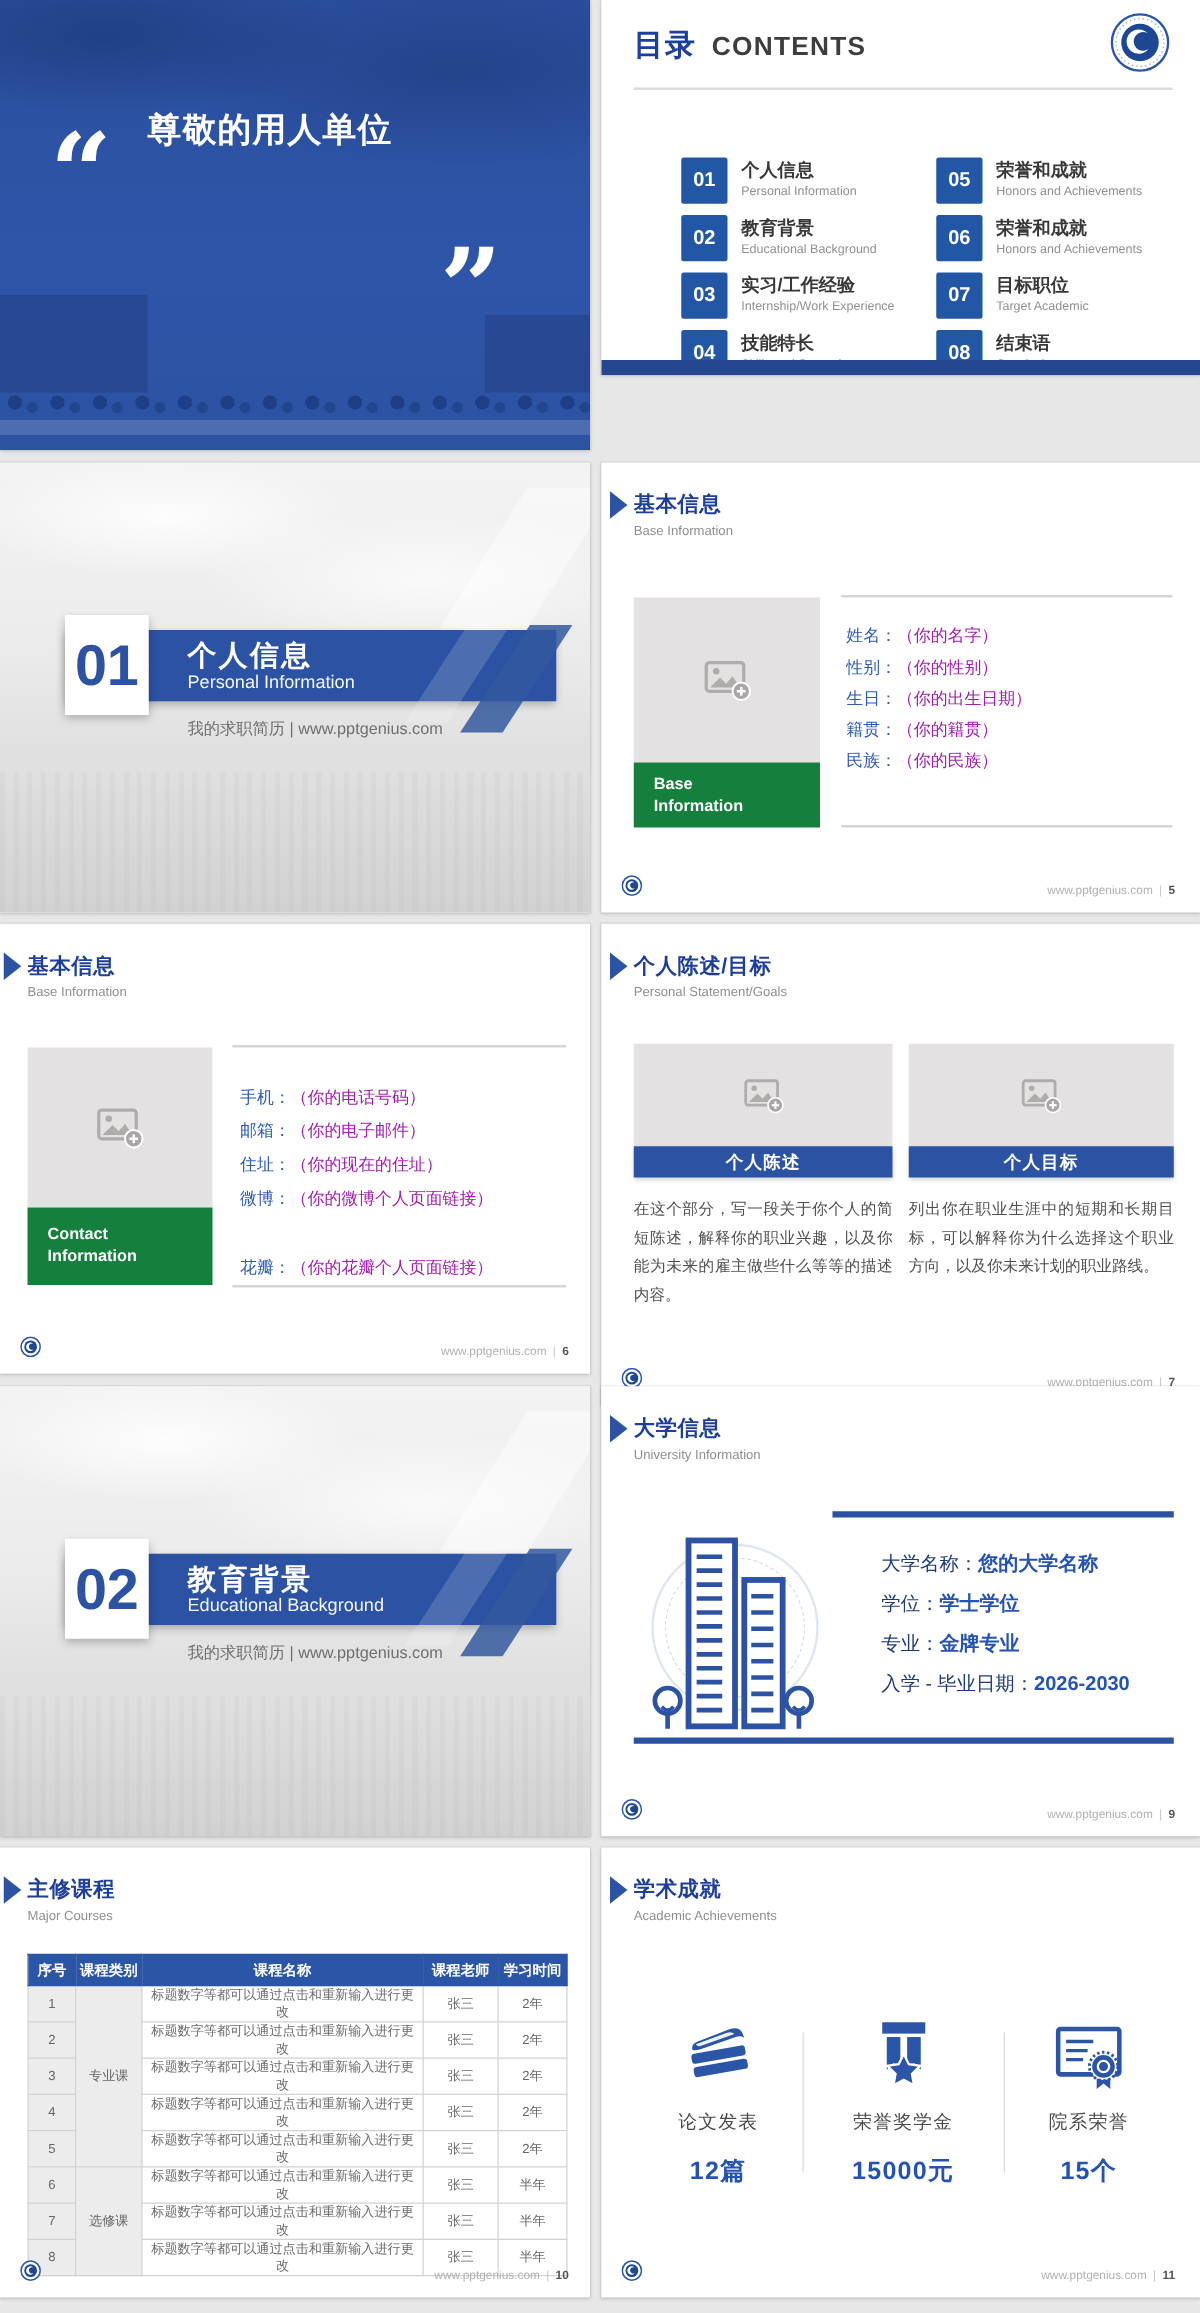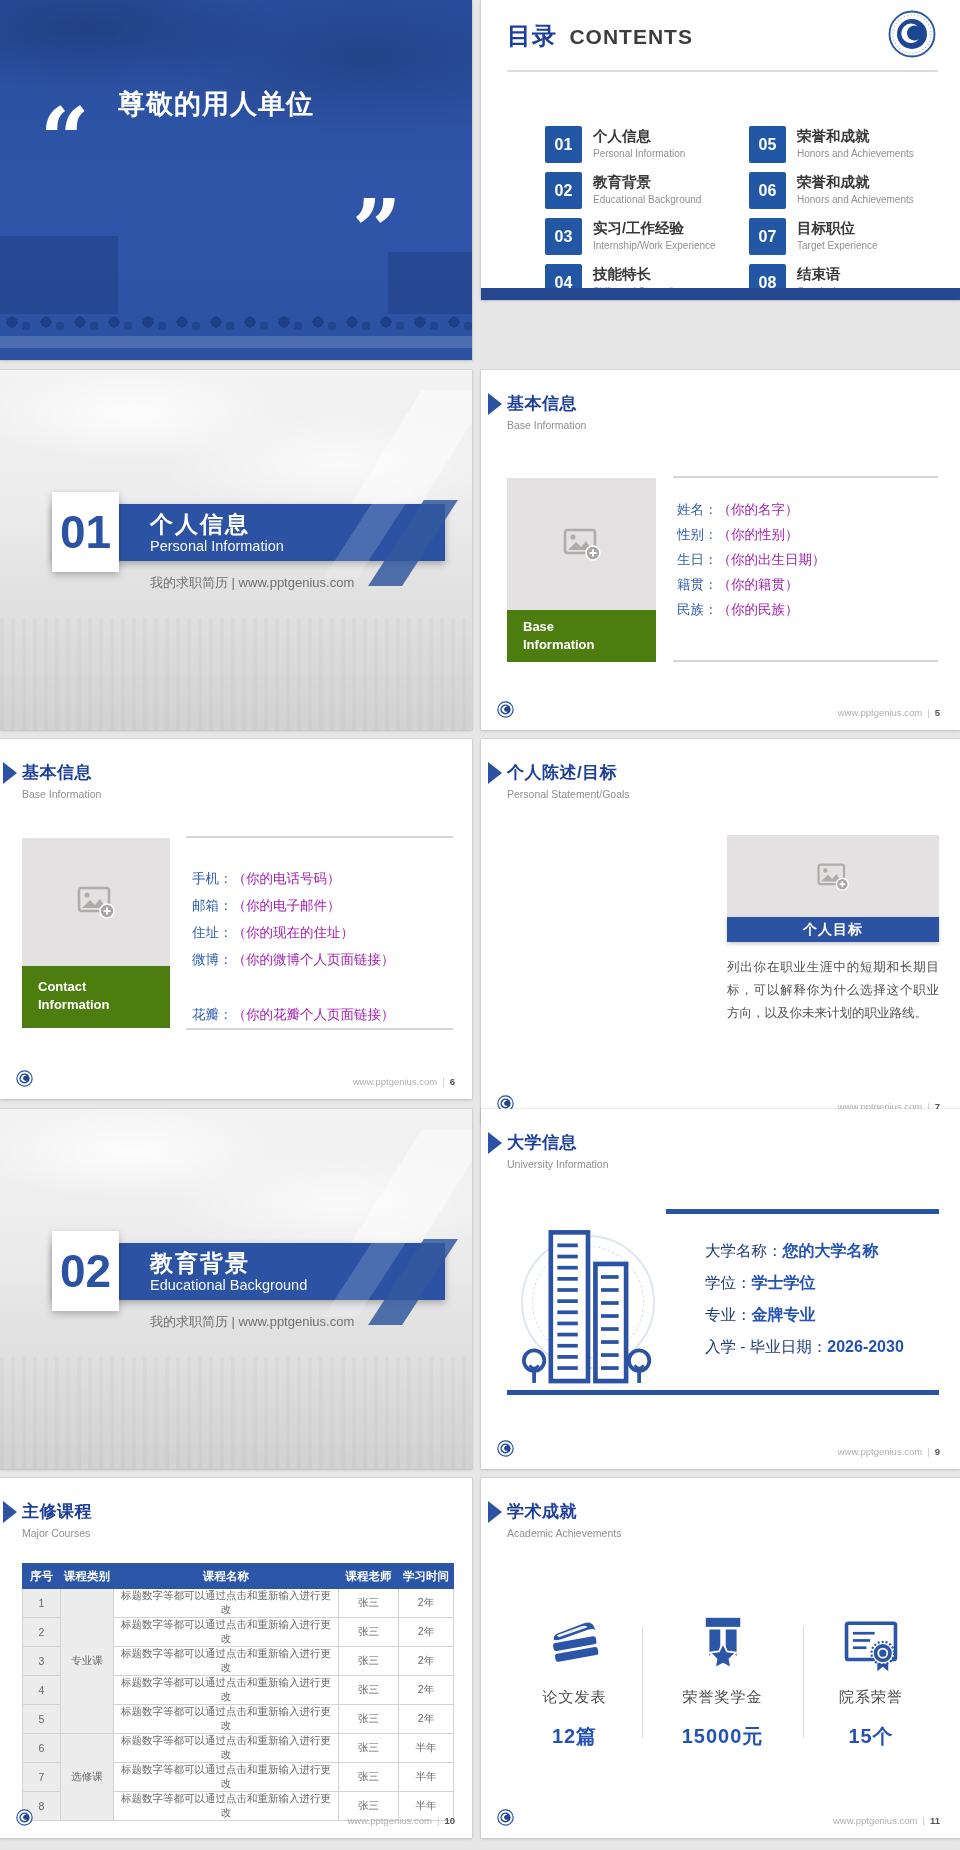--- a/index.html
+++ b/index.html
@@ -74,21 +74,21 @@
   .chdr .tri{position:absolute;left:-19px;top:1px;width:0;height:0;border-top:11px solid transparent;border-bottom:11px solid transparent;border-left:14px solid #2b52a3;}
   .chdr .zh{font-size:17px;font-weight:bold;color:#1d3f9b;letter-spacing:.5px;white-space:nowrap;}
   .chdr .en{font-size:10.5px;color:#8f8f8f;margin-top:4px;white-space:nowrap;}
   .footer-logo{position:absolute;left:16px;bottom:8px;}
   .ftext{position:absolute;bottom:12px;font-size:9.5px;color:#b0b0b0;white-space:nowrap;}
   .ftext .sep{color:#c7c7c7;margin:0 5px;}
   .ftext .pg{color:#555;font-weight:bold;}
   .fr-l{right:17px;} .fr-r{right:20px;}
 
   .ph-box{position:absolute;background:#e3e1e1;display:flex;align-items:center;justify-content:center;}
-  .ph-label{position:absolute;background:#4d7c0f;color:#fff;font-weight:bold;font-size:13px;line-height:1.4;padding:8px 0 0 16px;box-sizing:border-box;}
+  .ph-label{position:absolute;background:#15803d;color:#fff;font-weight:bold;font-size:13px;line-height:1.4;padding:8px 0 0 16px;box-sizing:border-box;}
   .fields{position:absolute;}
   .frow{white-space:nowrap;}
   .frow .lab{color:#2d5bb5;font-size:13.5px;}
   .frow .val{color:#a21caf;font-size:13.5px;}
   .hline{position:absolute;height:2px;background:#d5d5d5;}
 
   
   .card{position:absolute;top:96px;}
   .card .ph{height:82px;background:#e3e1e1;display:flex;align-items:center;justify-content:center;}
   .card .cap{height:25px;background:#2b52a3;color:#fff;font-size:14px;font-weight:bold;text-align:center;line-height:25px;letter-spacing:1px;box-shadow:0 2px 4px rgba(0,0,0,.2);}
@@ -193,21 +193,21 @@
         <div class="toc-num">06</div>
         <div class="toc-txt">
             <div class="zh">荣誉和成就</div>
             <div class="en">Honors and Achievements</div>
           </div>
       </div>
       <div class="toc-item">
         <div class="toc-num">07</div>
         <div class="toc-txt">
             <div class="zh">目标职位</div>
-            <div class="en">Target Experience</div>
+            <div class="en">Target Academic</div>
           </div>
       </div>
       <div class="toc-item">
         <div class="toc-num">08</div>
         <div class="toc-txt">
             <div class="zh">结束语</div>
             <div class="en">Conclusion</div>
           </div>
       </div>
     </div>
@@ -304,20 +304,34 @@
         </svg>
     </div>
     <div class="ftext fr-l"><span>www.pptgenius.com</span><span class="sep">|</span><span class="pg">6</span></div>
   </div>
 
   <div class="slide" id="s-statement">
     <div class="chdr chdr-r">
       <span class="tri"></span>
       <div class="zh">个人陈述/目标</div>
       <div class="en">Personal Statement/Goals</div>
+    </div>
+    <div class="card" style="left:26px;width:207px;">
+      <div class="ph">
+        <svg width="34" height="31" viewBox="0 0 40 36">
+          <rect x="3" y="4" width="30" height="23" rx="2.5" fill="none" stroke="#b1acac" stroke-width="2.6"></rect>
+          <circle cx="11" cy="11" r="2.6" fill="#b1acac"></circle>
+          <path d="M6,24 L14,16 L19,21 L24,15 L30,24 Z" fill="#b1acac"></path>
+          <circle cx="31" cy="27" r="7" fill="#aba6a6" stroke="#fff" stroke-width="1.6"></circle>
+          <rect x="30" y="23.5" width="2" height="7" fill="#fff"></rect>
+          <rect x="27.5" y="26" width="7" height="2" fill="#fff"></rect>
+        </svg>
+      </div>
+      <div class="cap">个人陈述</div>
+      <div class="bd">在这个部分，写一段关于你个人的简短陈述，解释你的职业兴趣，以及你能为未来的雇主做些什么等等的描述内容。</div>
     </div>
     <div class="card" style="left:246px;width:212px;">
       <div class="ph">
         <svg width="34" height="31" viewBox="0 0 40 36">
           <rect x="3" y="4" width="30" height="23" rx="2.5" fill="none" stroke="#b1acac" stroke-width="2.6"></rect>
           <circle cx="11" cy="11" r="2.6" fill="#b1acac"></circle>
           <path d="M6,24 L14,16 L19,21 L24,15 L30,24 Z" fill="#b1acac"></path>
           <circle cx="31" cy="27" r="7" fill="#aba6a6" stroke="#fff" stroke-width="1.6"></circle>
           <rect x="30" y="23.5" width="2" height="7" fill="#fff"></rect>
           <rect x="27.5" y="26" width="7" height="2" fill="#fff"></rect>

